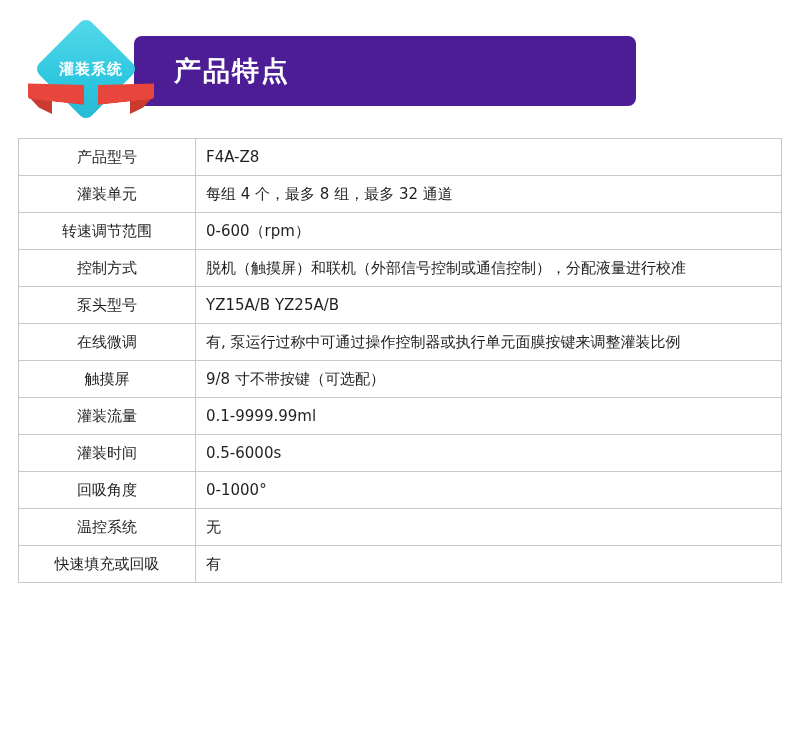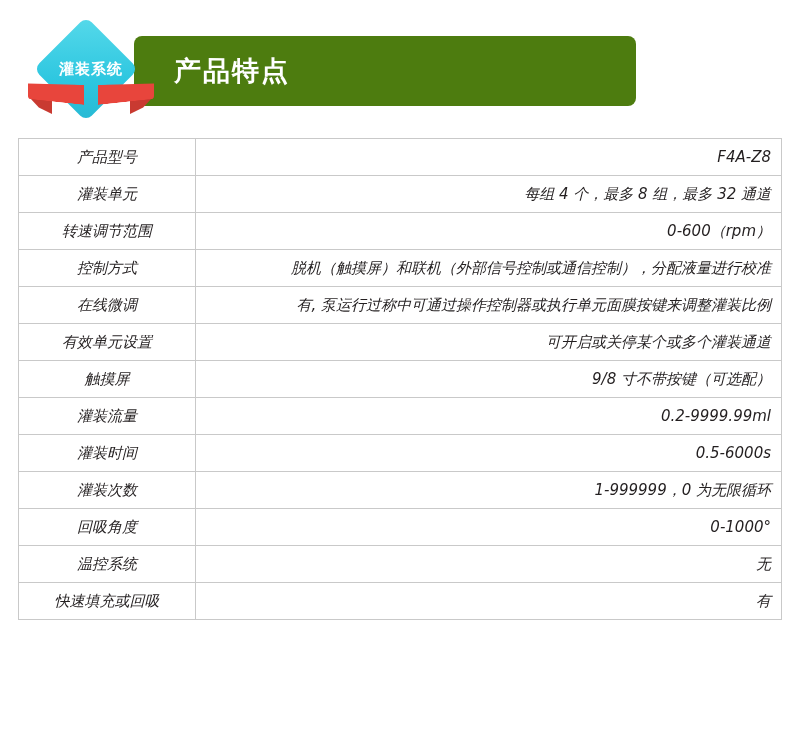--- a/index.html
+++ b/index.html
@@ -24,21 +24,21 @@
   .header {
     position: relative;
     height: 125px;
   }
   .banner {
     position: absolute;
     left: 134px;
     top: 36px;
     width: 502px;
     height: 70px;
-    background: #4d7c0f;
+    background: #4c1d95;
     border-radius: 8px;
   }
   .banner-title {
     position: absolute;
     left: 40px;
     top: 50%;
     transform: translateY(-50%);
     font-size: 27px;
     font-weight: bold;
     color: #ffffff;
@@ -124,31 +124,30 @@
     border-collapse: collapse;
     width: 100%;
     table-layout: fixed;
   }
   table.spec td {
     border: 1px solid #c9c9c9;
     height: 30px;
     font-size: 15px;
     color: #231f20;
     font-family: "DejaVu Sans", "Liberation Sans", sans-serif;
-    font-style: italic;
   }
   td.k {
     width: 168px;
     text-align: center;
     padding: 3px 4px;
     white-space: nowrap;
   }
   td.v {
     padding: 3px 10px;
-    text-align: right;
+    text-align: left;
   }
 </style>
 </head>
 <body>
 
 <div class="page">
 
   <div class="header">
     <div class="banner">
       <div class="banner-title">产品特点</div>
@@ -176,42 +175,38 @@
         </tr>
         <tr>
           <td class="k">转速调节范围</td>
           <td class="v">0-600（rpm）</td>
         </tr>
         <tr>
           <td class="k">控制方式</td>
           <td class="v">脱机（触摸屏）和联机（外部信号控制或通信控制），分配液量进行校准</td>
         </tr>
         <tr>
+          <td class="k">泵头型号</td>
+          <td class="v">YZ15A/B     YZ25A/B</td>
+        </tr>
+        <tr>
           <td class="k">在线微调</td>
           <td class="v">有, 泵运行过称中可通过操作控制器或执行单元面膜按键来调整灌装比例</td>
         </tr>
         <tr>
-          <td class="k">有效单元设置</td>
-          <td class="v">可开启或关停某个或多个灌装通道</td>
-        </tr>
-        <tr>
           <td class="k">触摸屏</td>
           <td class="v">9/8 寸不带按键（可选配）</td>
         </tr>
         <tr>
           <td class="k">灌装流量</td>
-          <td class="v">0.2-9999.99ml</td>
+          <td class="v">0.1-9999.99ml</td>
         </tr>
         <tr>
           <td class="k">灌装时间</td>
           <td class="v">0.5-6000s</td>
-        </tr>
-        <tr>
-          <td class="k">灌装次数</td>
-          <td class="v">1-999999，0 为无限循环</td>
         </tr>
         <tr>
           <td class="k">回吸角度</td>
           <td class="v">0-1000°</td>
         </tr>
         <tr>
           <td class="k">温控系统</td>
           <td class="v">无</td>
         </tr>
         <tr>

